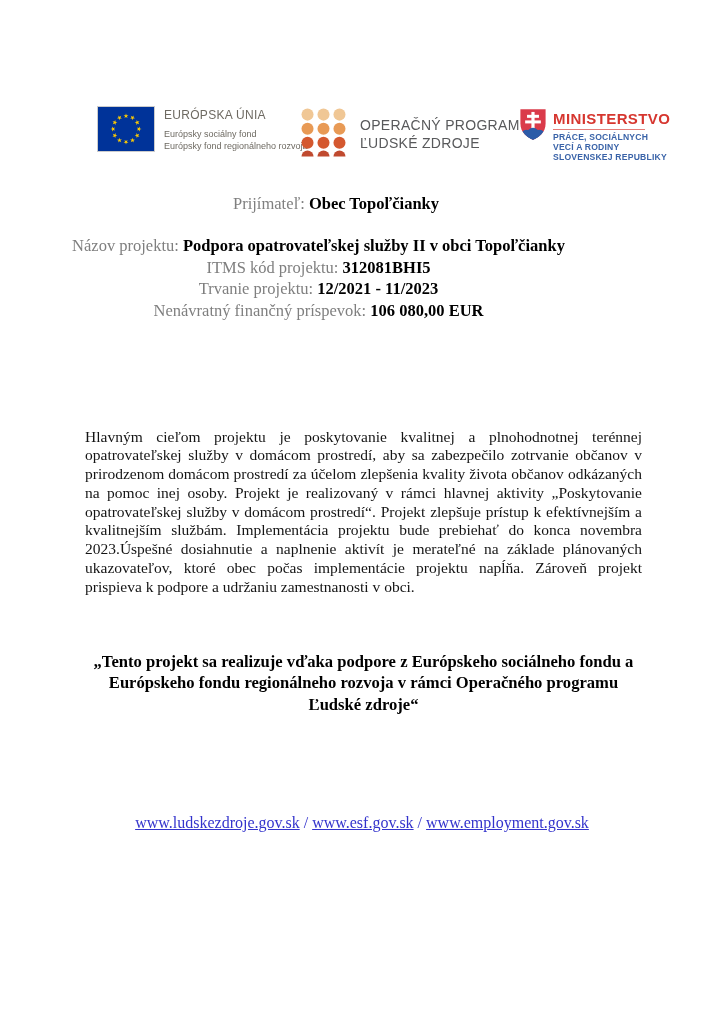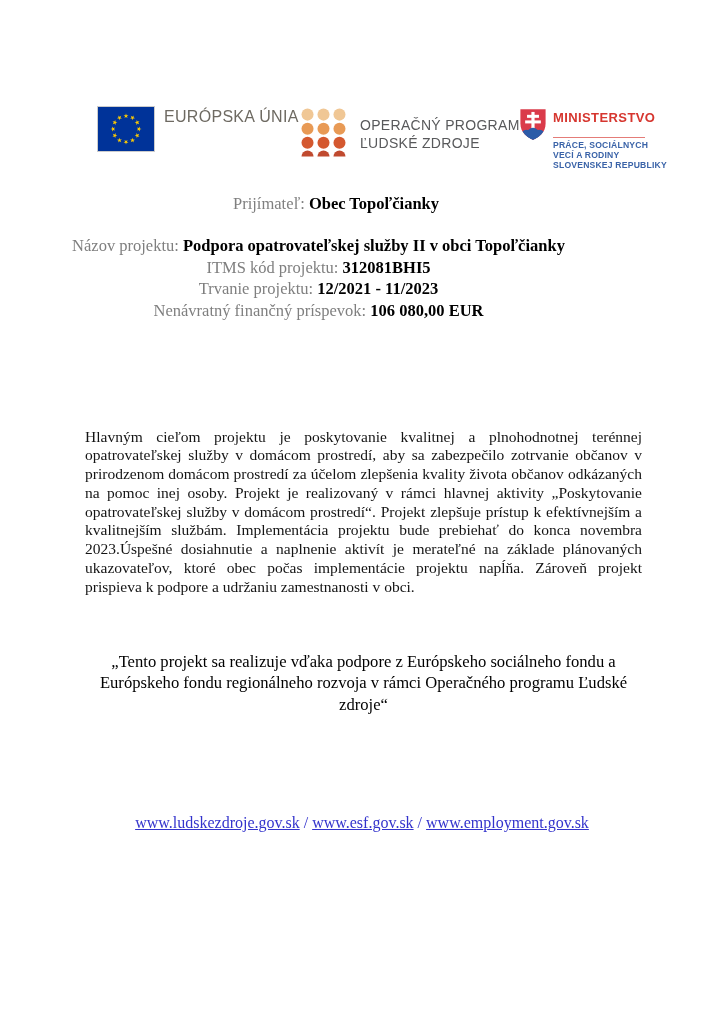--- a/index.html
+++ b/index.html
@@ -17,36 +17,36 @@
   .logo-band { position:absolute; top:104px; left:0; width:724px; height:60px; }
 
   .eu-logo { position:absolute; left:97px; top:2px; display:flex; }
   .eu-flag { flex:0 0 auto; }
   .eu-text {
     margin-left:9px; height:46px;
     display:flex; flex-direction:column;
     font-family:"Liberation Sans","DejaVu Sans",sans-serif;
     color:#6e6a62;
   }
-  .eu-title { font-size:16px; letter-spacing:.3px; margin-top:2px; }
+  .eu-title { font-size:12px; letter-spacing:.3px; margin-top:2px; }
   .eu-funds { margin-top:auto; font-size:9px; line-height:11.5px; }
 
   .op-logo { position:absolute; left:300px; top:3px; display:flex; align-items:center; }
   .op-text {
     margin-left:13px;
     font-family:"Liberation Sans","DejaVu Sans",sans-serif;
     font-size:14px; line-height:18.5px; letter-spacing:.3px;
     color:#58595b;
   }
 
   .min-logo { position:absolute; left:519px; top:3px; display:flex; }
   .min-text { margin-left:6px; margin-top:3px; font-family:"Liberation Sans","DejaVu Sans",sans-serif; }
   .min-title {
-    font-size:13px; font-weight:bold; letter-spacing:.4px;
-    padding-bottom:12px; margin-bottom:2px;
+    font-size:15px; font-weight:bold; letter-spacing:.4px;
+    padding-bottom:2px; margin-bottom:2px;
     border-bottom:1px solid rgba(214,54,47,.65);
     width:92px;
   }
   .min-lines { font-size:8.6px; font-weight:bold; line-height:10.2px; letter-spacing:.2px; }
 
   
   .gray-label { color:#7f7f7f; }
   .bold-val   { font-weight:bold; color:#000; }
 
   .recipient-line {
@@ -57,21 +57,21 @@
     position:absolute; top:235px; left:0; width:637px;
     text-align:center; font-size:16.5px; line-height:21.6px;
   }
   .description {
     position:absolute; top:412px; left:85px; width:557px;
     font-size:15.5px; line-height:18.8px;
     text-align:justify; color:#141414;
   }
   .quote {
     position:absolute; top:634px; left:85px; width:557px;
-    text-align:center; font-weight:normal;
+    text-align:center; font-weight:bold;
     font-size:16.6px; line-height:21.6px; color:#000;
   }
   .links-line {
     position:absolute; top:814px; left:0; width:724px;
     text-align:center; font-size:16px;
   }
   .links-line a { text-decoration:underline; cursor:pointer; }
   .links-line .sep { text-decoration:none; }
 </style>
 </head>
@@ -97,20 +97,24 @@
           <use href="#eustar" transform="translate(29,23) rotate(210) translate(0,-13)"></use>
           <use href="#eustar" transform="translate(29,23) rotate(240) translate(0,-13)"></use>
           <use href="#eustar" transform="translate(29,23) rotate(270) translate(0,-13)"></use>
           <use href="#eustar" transform="translate(29,23) rotate(300) translate(0,-13)"></use>
           <use href="#eustar" transform="translate(29,23) rotate(330) translate(0,-13)"></use>
         </g>
       </svg>
     </span>
     <span class="eu-text">
       <span class="eu-title">EURÓPSKA ÚNIA</span>
+      <span class="eu-funds">
+        <span>Európsky sociálny fond</span><br>
+        <span>Európsky fond regionálneho rozvoja</span>
+      </span>
     </span>
   </div>
 
   <div class="op-logo">
     <span>
       <svg width="47" height="50" viewBox="0 0 50 53">
         <g fill="#F0C795">
           <circle cx="8" cy="8" r="6.4"></circle>
             <circle cx="25" cy="8" r="6.4"></circle>
             <circle cx="42" cy="8" r="6.4"></circle>

